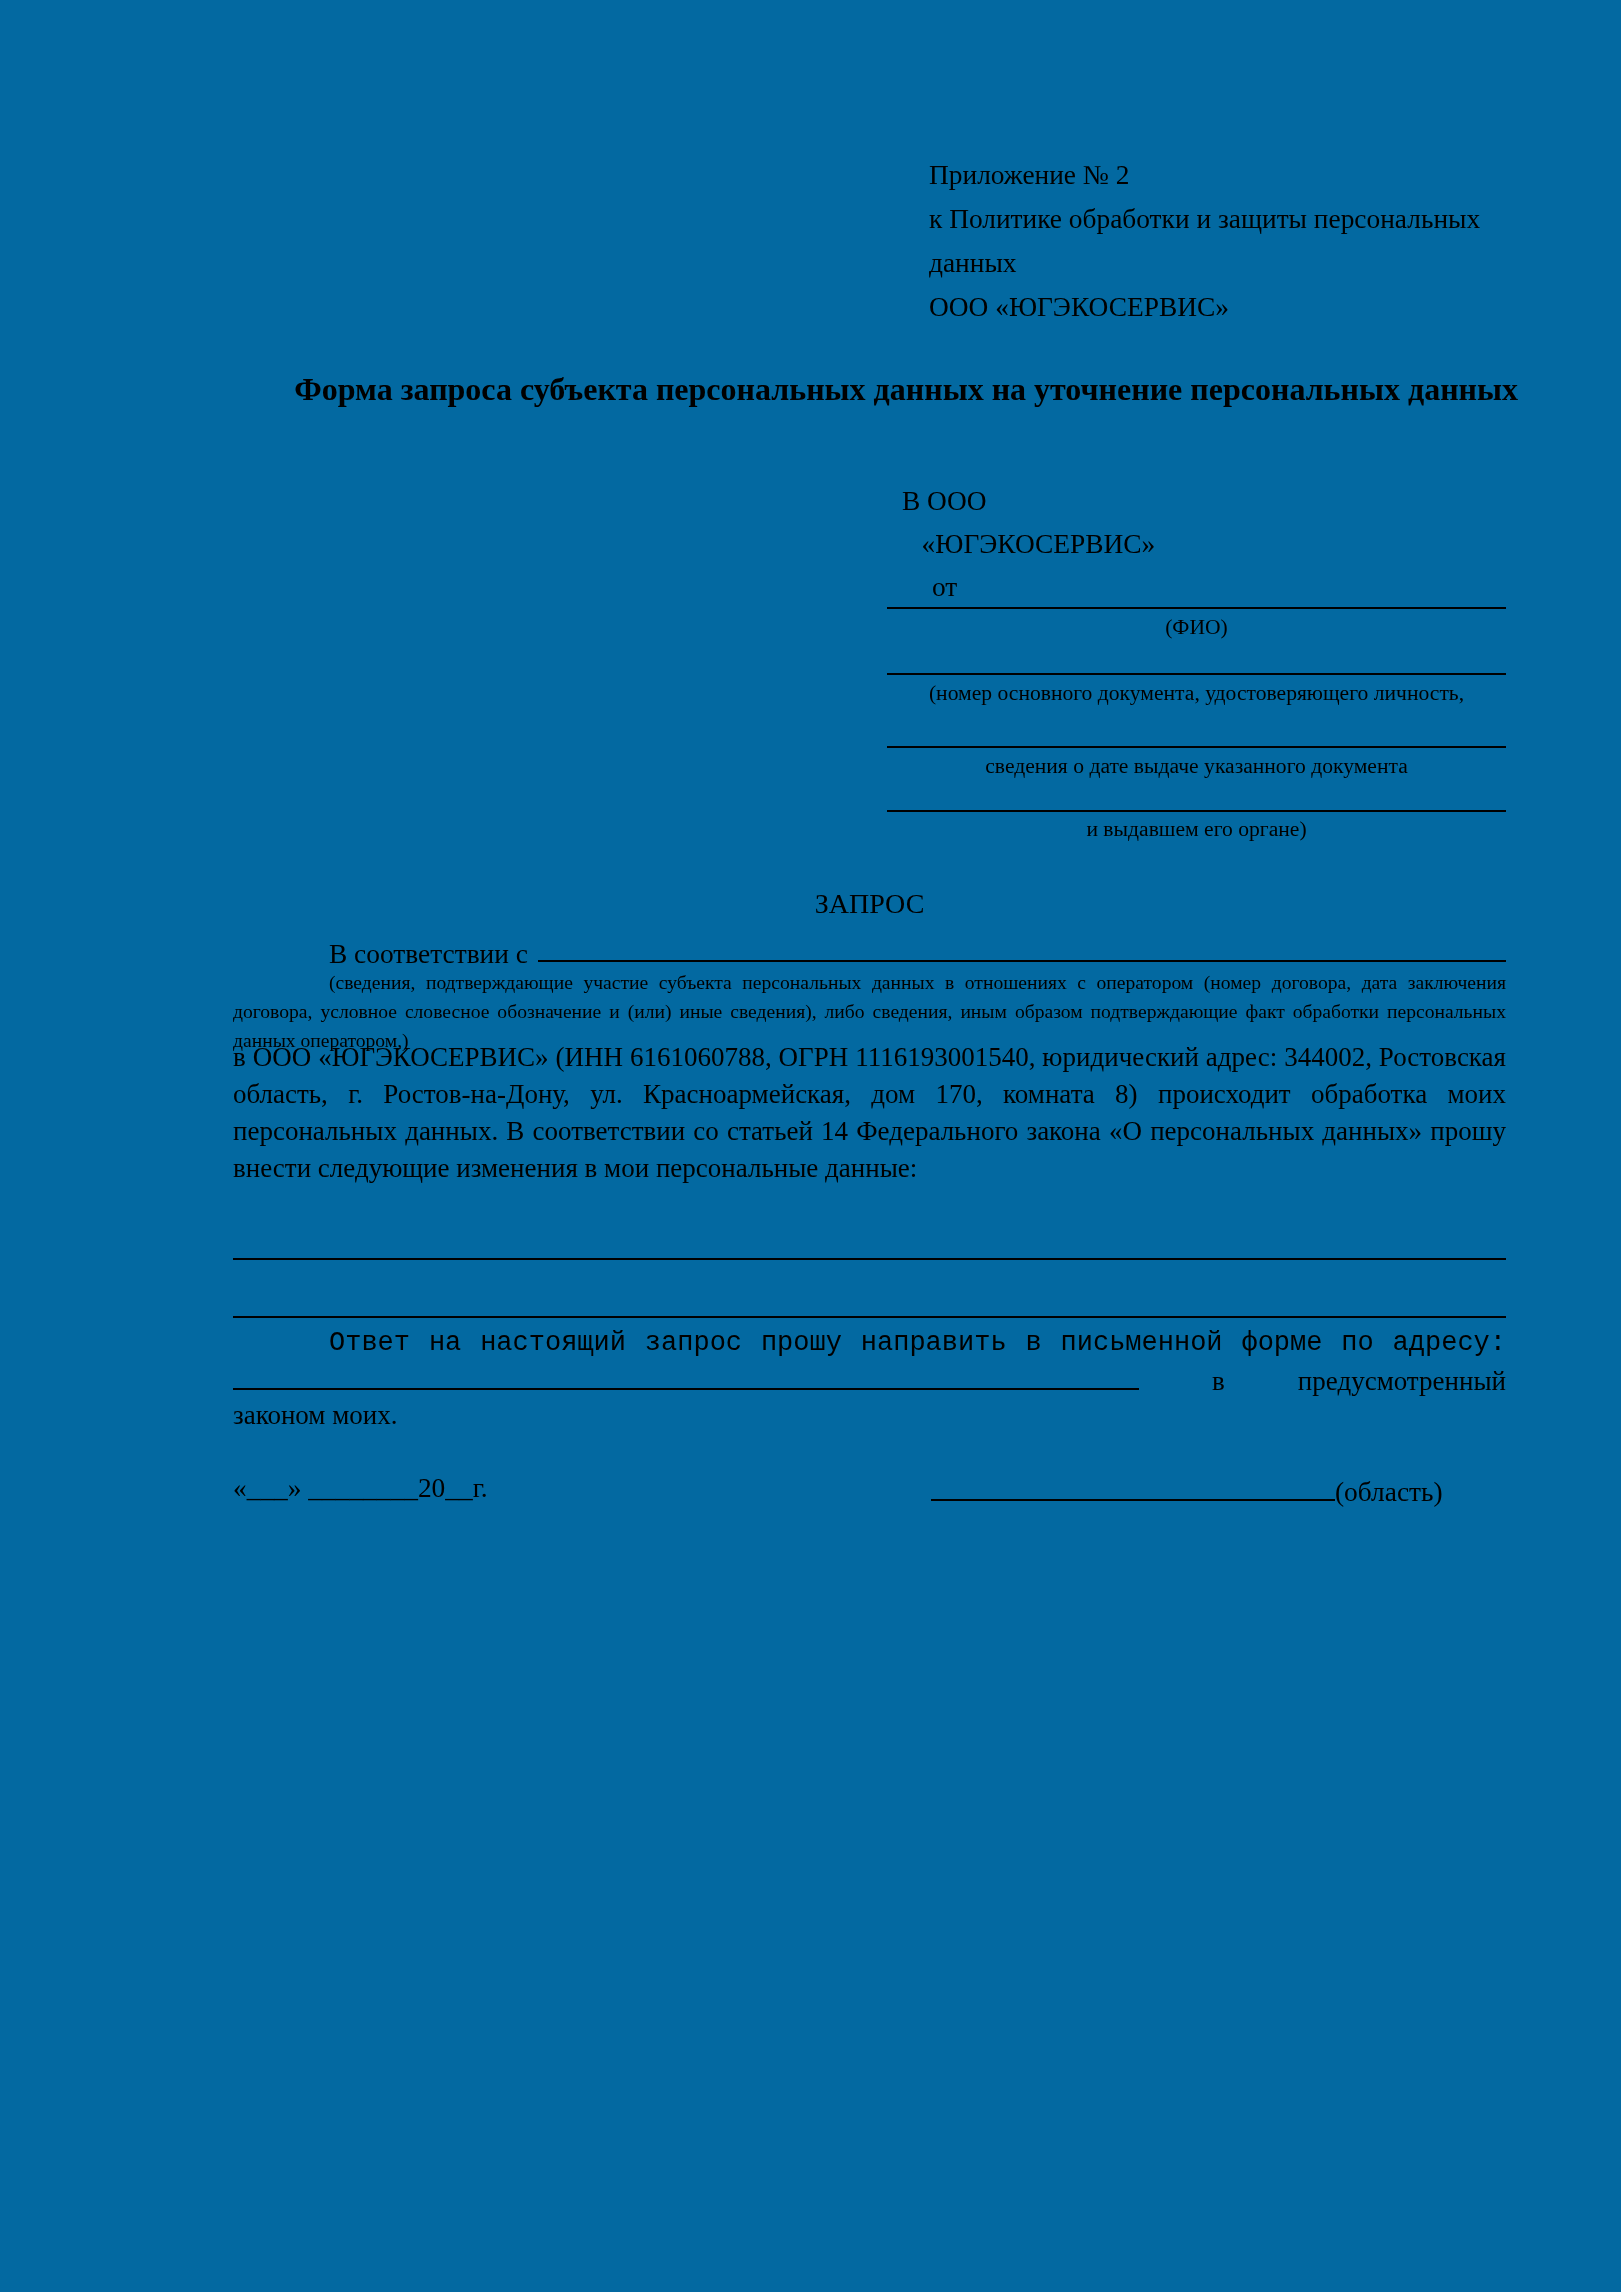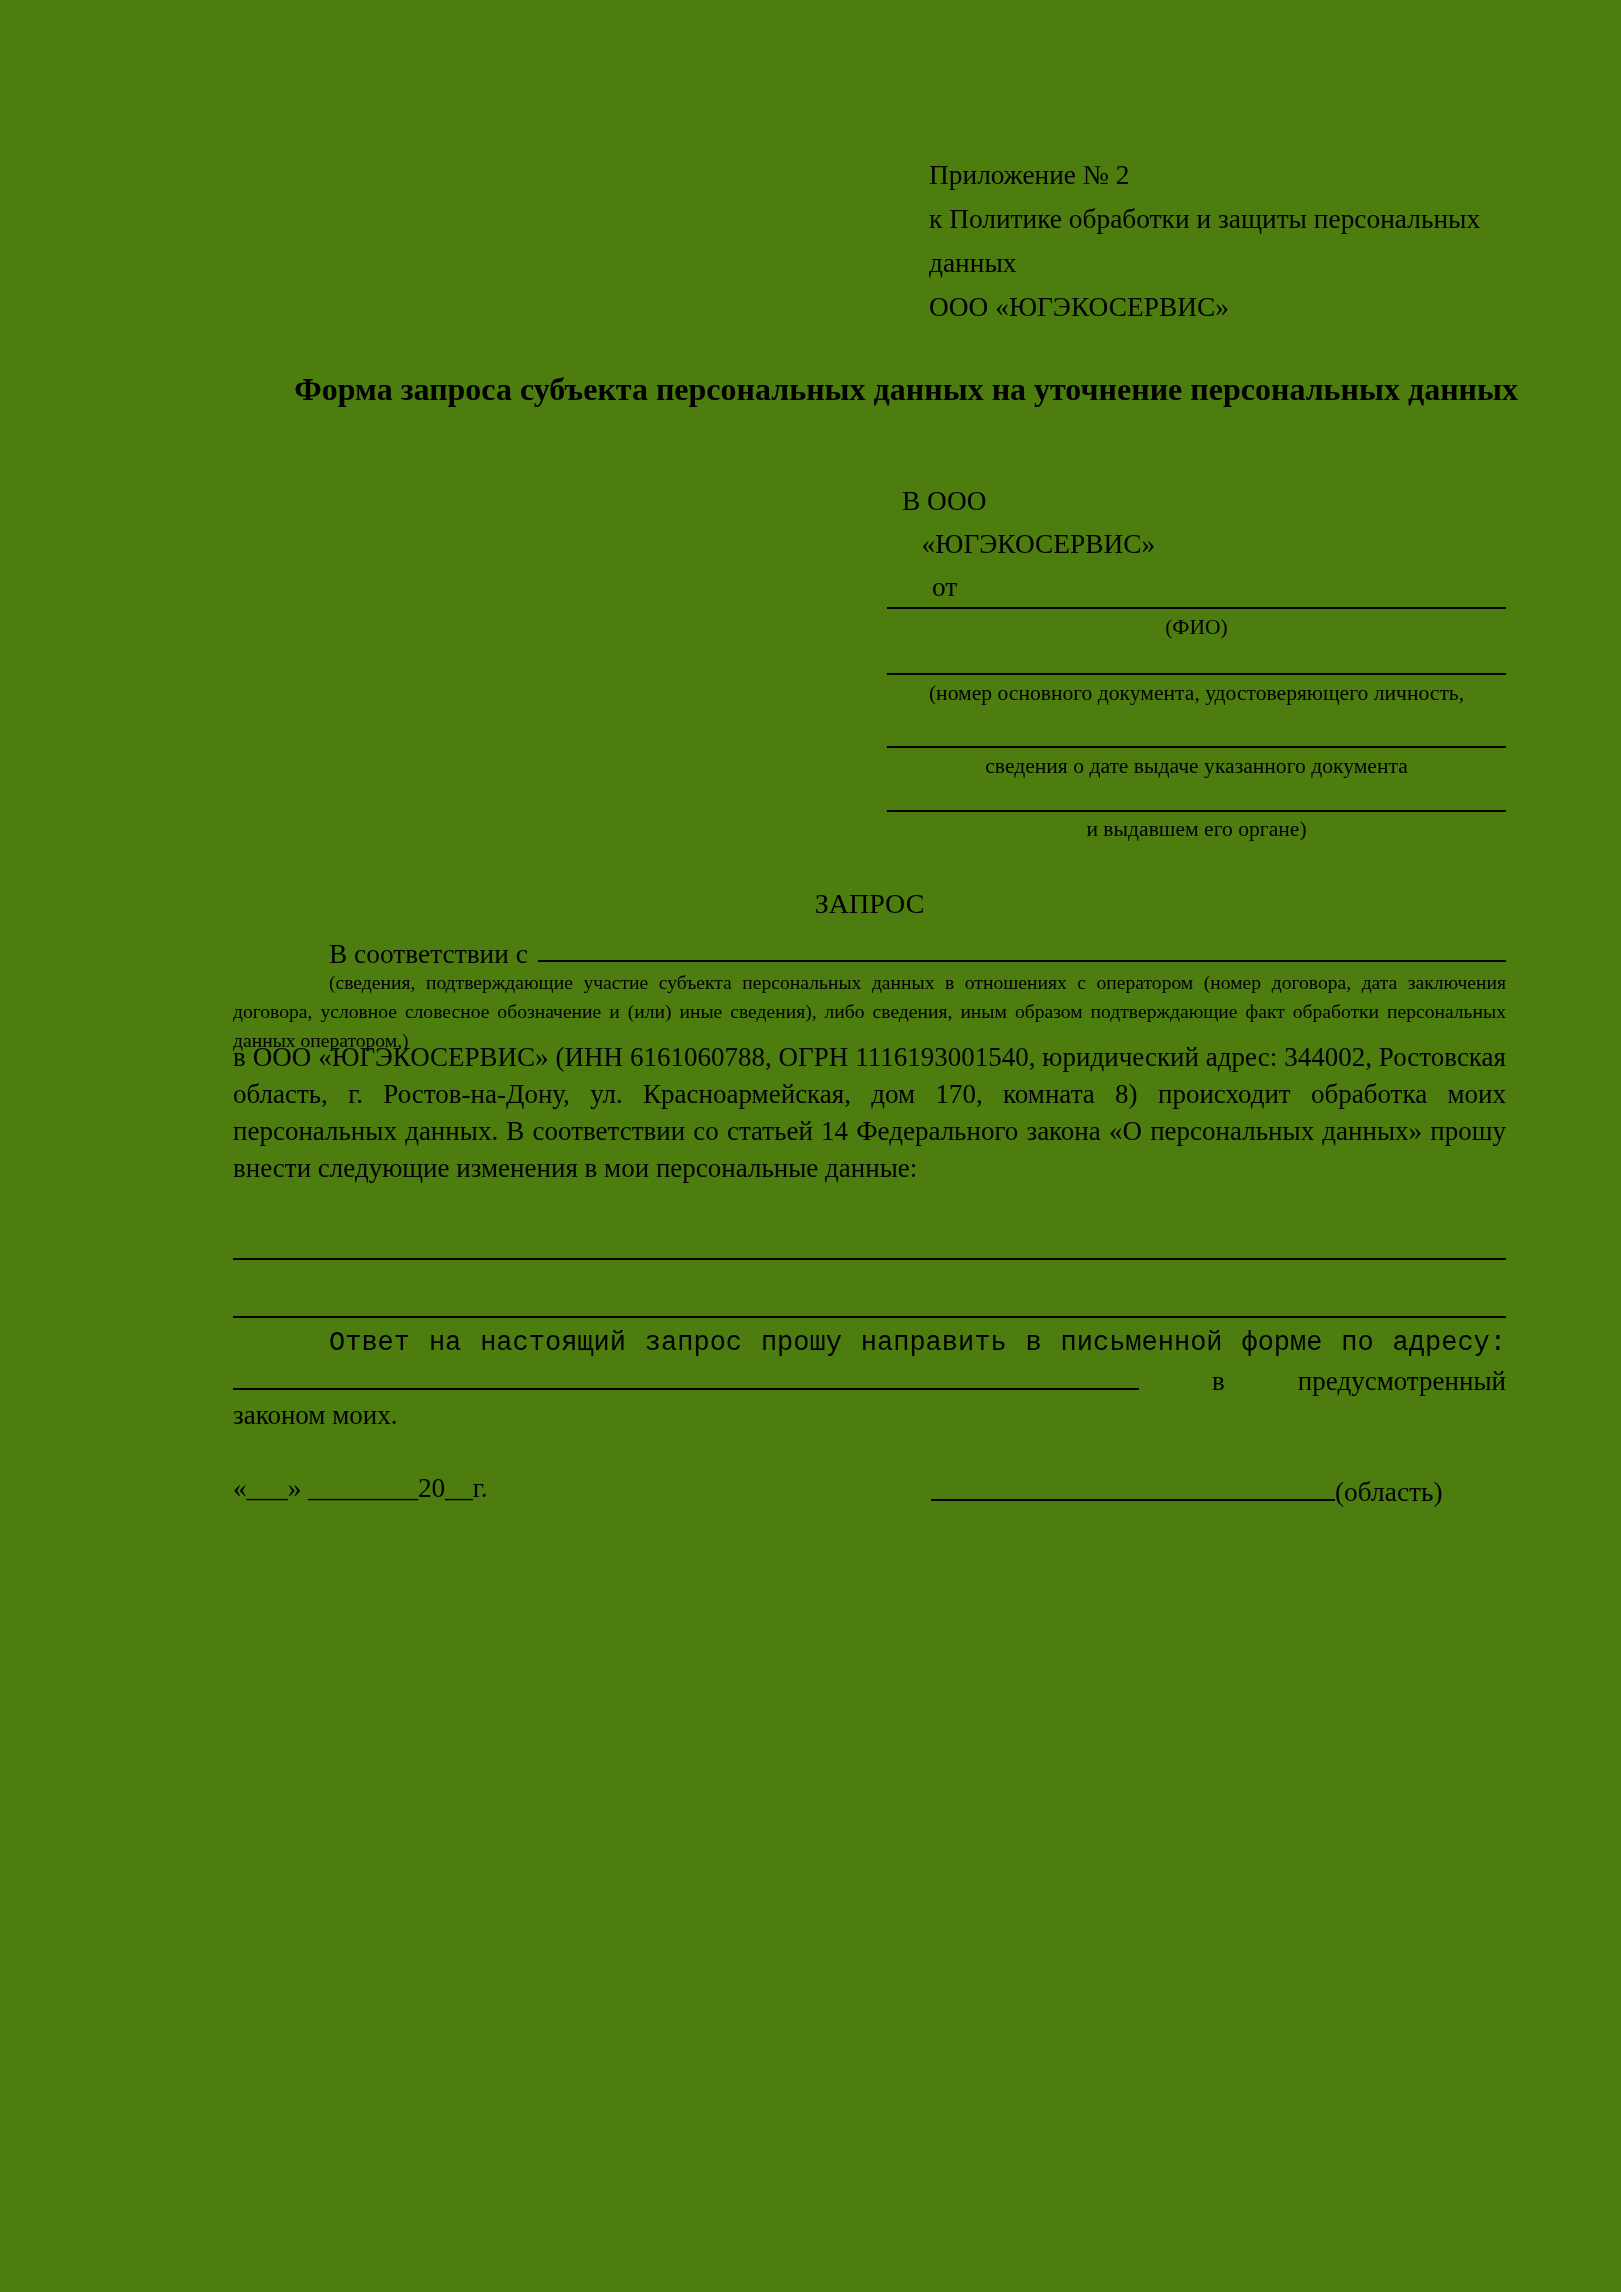--- a/index.html
+++ b/index.html
@@ -1,19 +1,19 @@
 <!DOCTYPE html>
 <html><head>
 <meta charset="utf-8">
 <style>
   html,body{margin:0;padding:0;background:#808080;}
   .page{
     position:relative;
     width:1621px;height:2293px;
-    background:#4d7c0f;
+    background:#0369a1;
     color:#000;
     font-family:"Liberation Serif","DejaVu Serif",serif;
     overflow:hidden;
   }
   .abs{position:absolute;}
   .appendix{left:929px;top:153px;width:584px;font-size:27.4px;line-height:44px;}
   .doc-title{left:233px;top:355px;width:1273px;margin:12px;font-size:32px;line-height:45px;
              font-weight:bold;text-align:right;}
   .addressee{left:870px;top:480px;font-size:27.4px;line-height:43px;margin-left:32px;}
   .addr-l2{margin-left:19.6px;}

